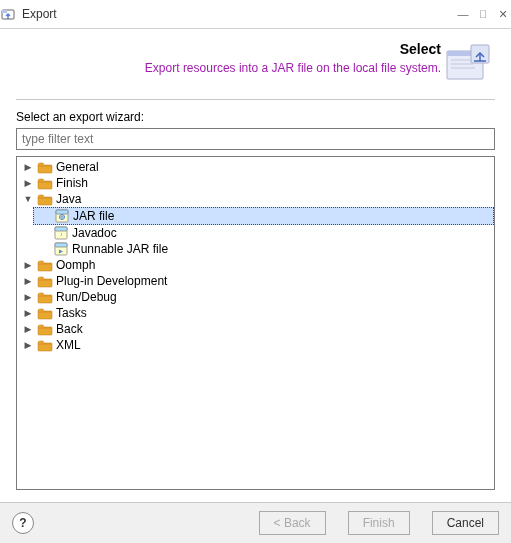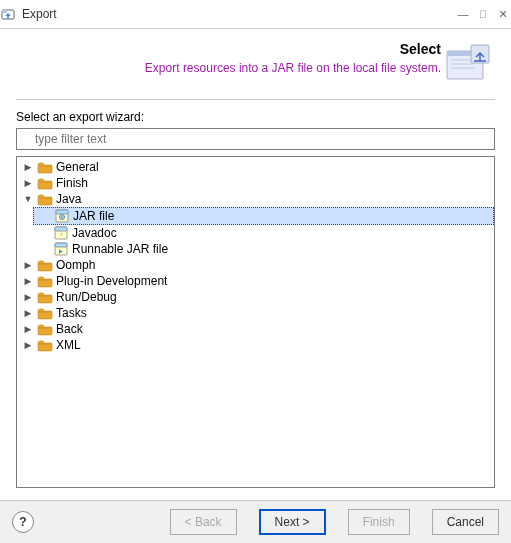--- a/index.html
+++ b/index.html
@@ -93,21 +93,21 @@
       border-top: 1px solid #c8c8c8;
       margin: 4px 0 10px 0;
     }
     .label {
       font-size: 12px;
       margin-bottom: 4px;
     }
     .filter-input {
       width: 100%;
       border: 1px solid #7a7a7a;
-      padding: 3px 18px;
+      padding: 3px 5px;
       font-size: 12px;
       color: #aaa;
       outline: none;
       margin-bottom: 6px;
     }
     .tree-container {
       flex: 1;
       border: 1px solid #7a7a7a;
       background: #fff;
       overflow-y: auto;
@@ -382,17 +382,16 @@
     </div>
   </div>
 </div>
 
 <div class="footer">
   <div class="footer-left">
     <button class="help-btn">?</button>
   </div>
   <div class="footer-right">
     <button class="footer-btn" disabled="">&lt; Back</button>
-    <button class="footer-btn primary">Next &gt;</button>
     <button class="footer-btn" disabled="">Finish</button>
     <button class="footer-btn">Cancel</button>
   </div>
 </div>
 
 </body></html>

